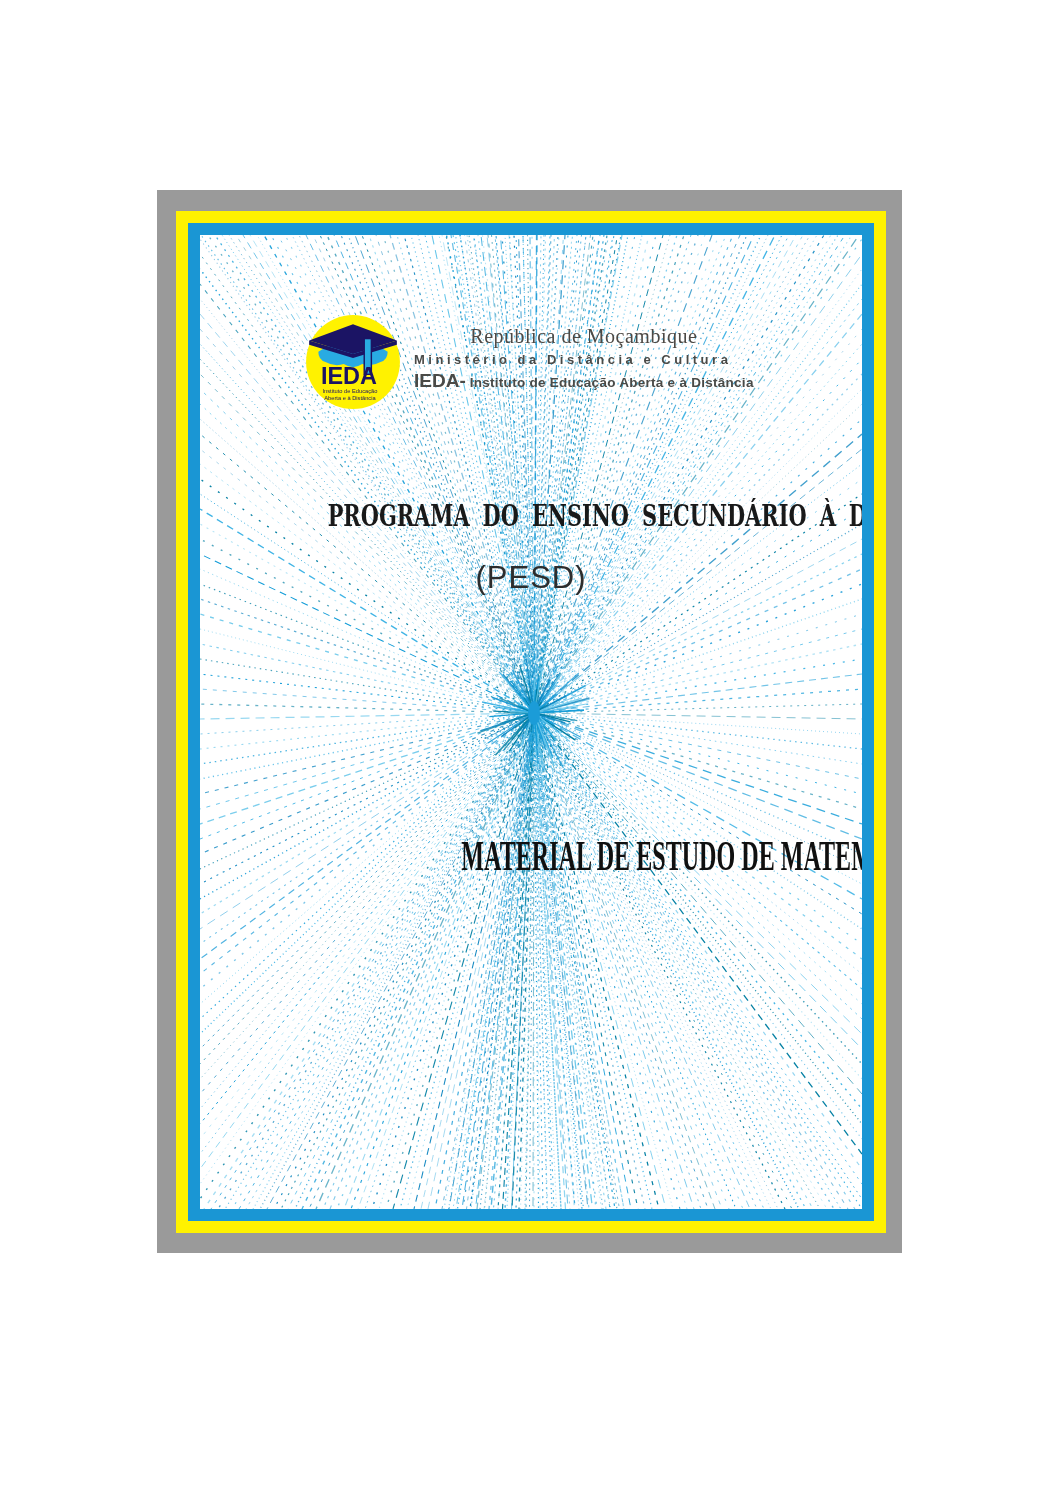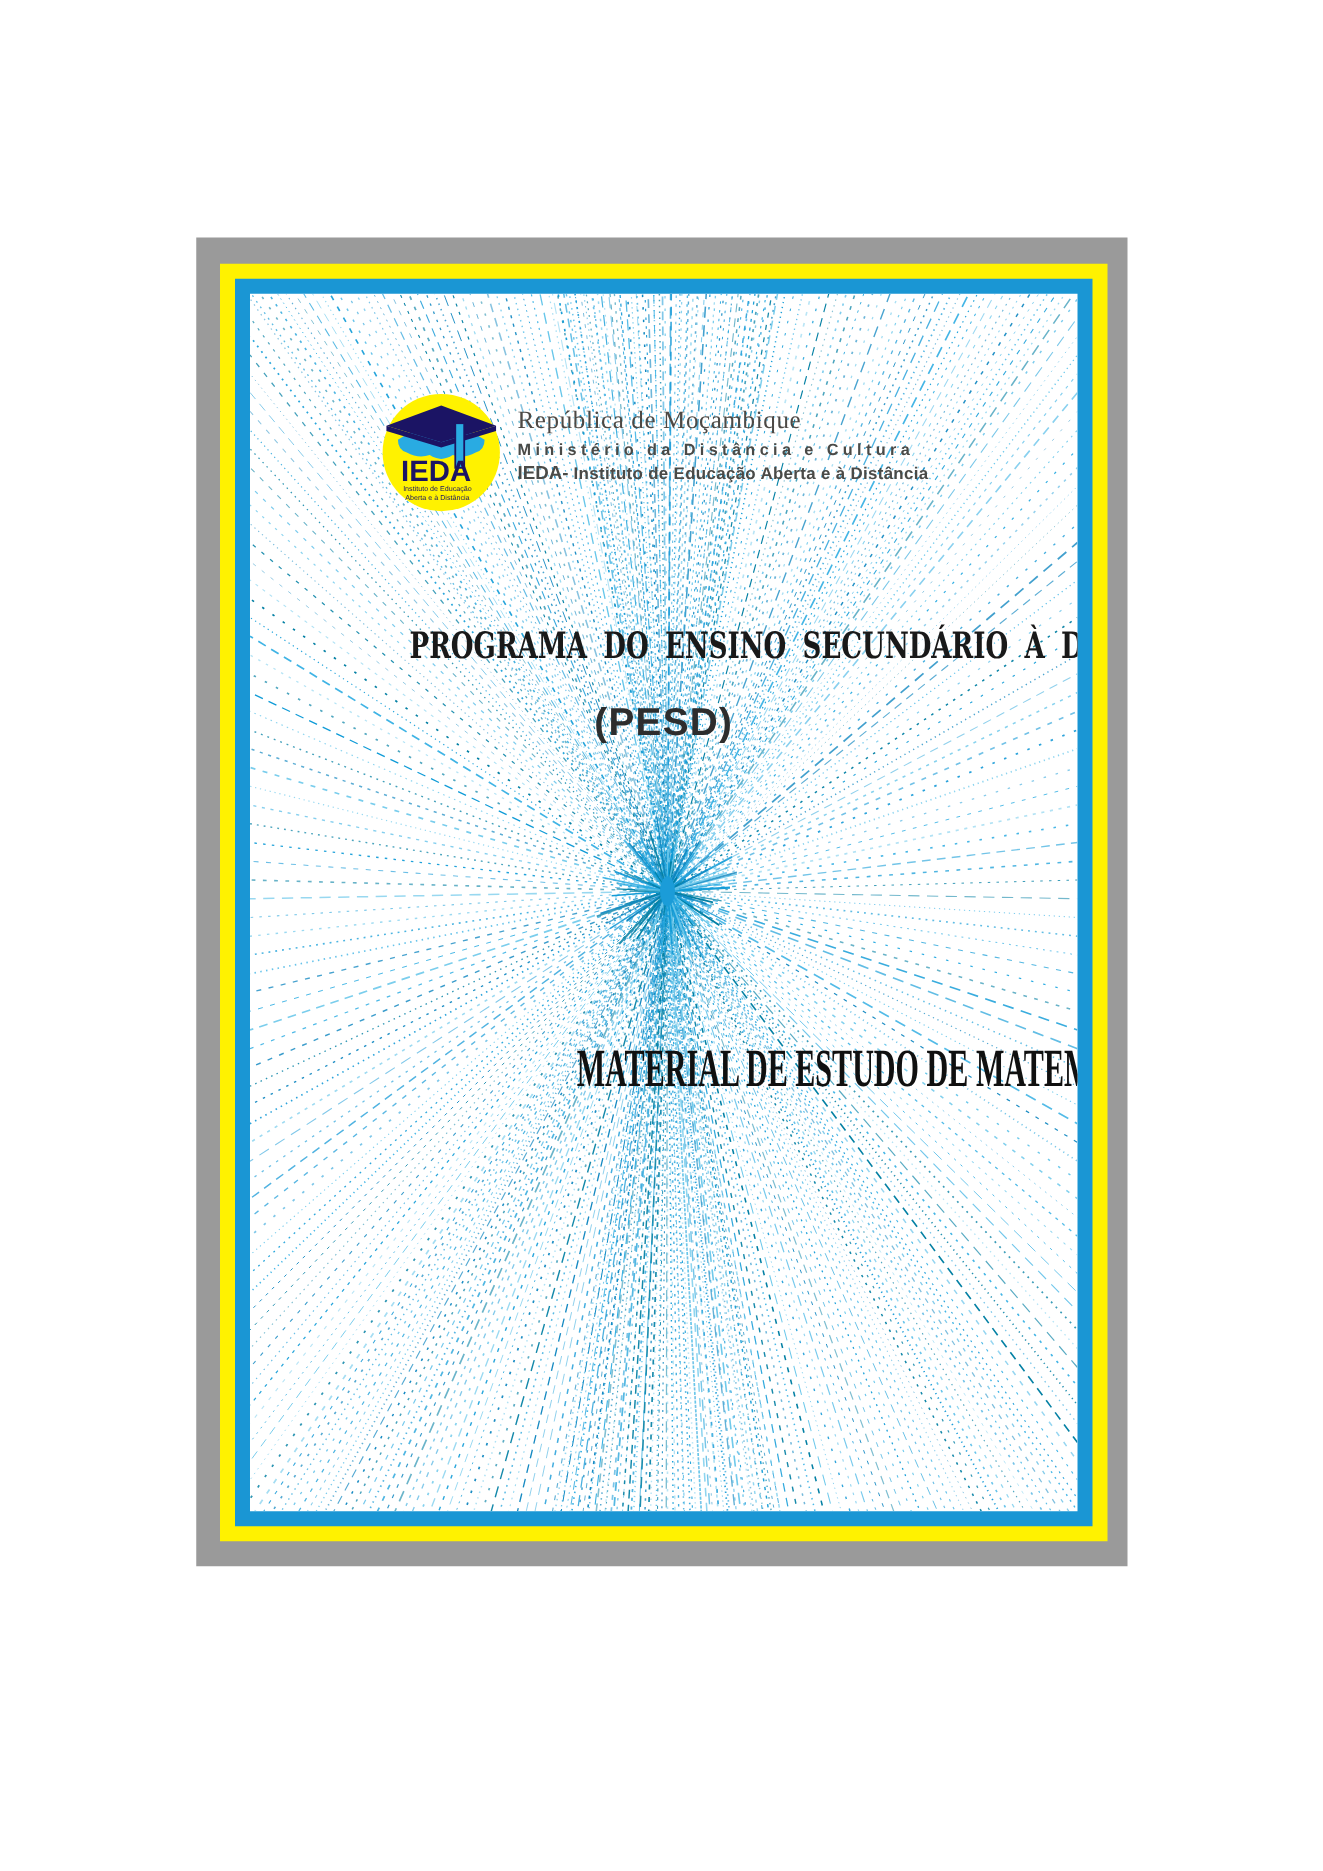--- a/index.html
+++ b/index.html
@@ -44,40 +44,41 @@
     display: flex;
     align-items: flex-start;
   }
   .logo-svg { width: 102px; height: 102px; display: block; }
   .header-text { margin-left: 10px; margin-top: 16px; }
   .line1 {
     font-family: "Liberation Serif", serif;
     font-size: 20px;
     color: #4d4945;
     letter-spacing: 0.5px;
+    text-align: center;
   }
   .line2 {
     margin-top: 4px;
     font-family: "Liberation Sans", sans-serif;
     font-weight: bold;
     font-size: 13px;
     letter-spacing: 0.27em;
     color: #4a4a47;
     white-space: nowrap;
   }
   .line3 {
     margin-top: 3px;
     font-family: "Liberation Sans", sans-serif;
     font-weight: bold;
     font-size: 13.5px;
     letter-spacing: 0.02em;
     color: #4a4a47;
     white-space: nowrap;
   }
-  .line3 .ieda-prefix { font-size: 15px; letter-spacing: 0; }
+  .line3 .ieda-prefix { font-size: 19px; letter-spacing: 0; }
   .program-title {
     position: absolute;
     left: 0; top: 264px; width: 100%;
     text-align: center;
   }
   .program-title span {
     display: inline-block;
     font-family: "DejaVu Serif", serif;
     font-weight: bold;
     font-size: 29px;
@@ -86,21 +87,21 @@
     word-spacing: 8px;
     transform: scaleX(0.72);
     transform-origin: 50% 50%;
   }
   .acronym {
     position: absolute;
     left: 0; top: 325px; width: 100%;
     text-align: center;
     font-family: "Liberation Sans", sans-serif;
     font-size: 31px;
-    font-weight: 700;
+    font-weight: 400;
     letter-spacing: 1px;
     color: #2d2d2d;
   }
   .main-title {
     position: absolute;
     left: 0; top: 596px; width: 100%;
     text-align: center;
   }
   .main-title span {
     display: inline-block;

